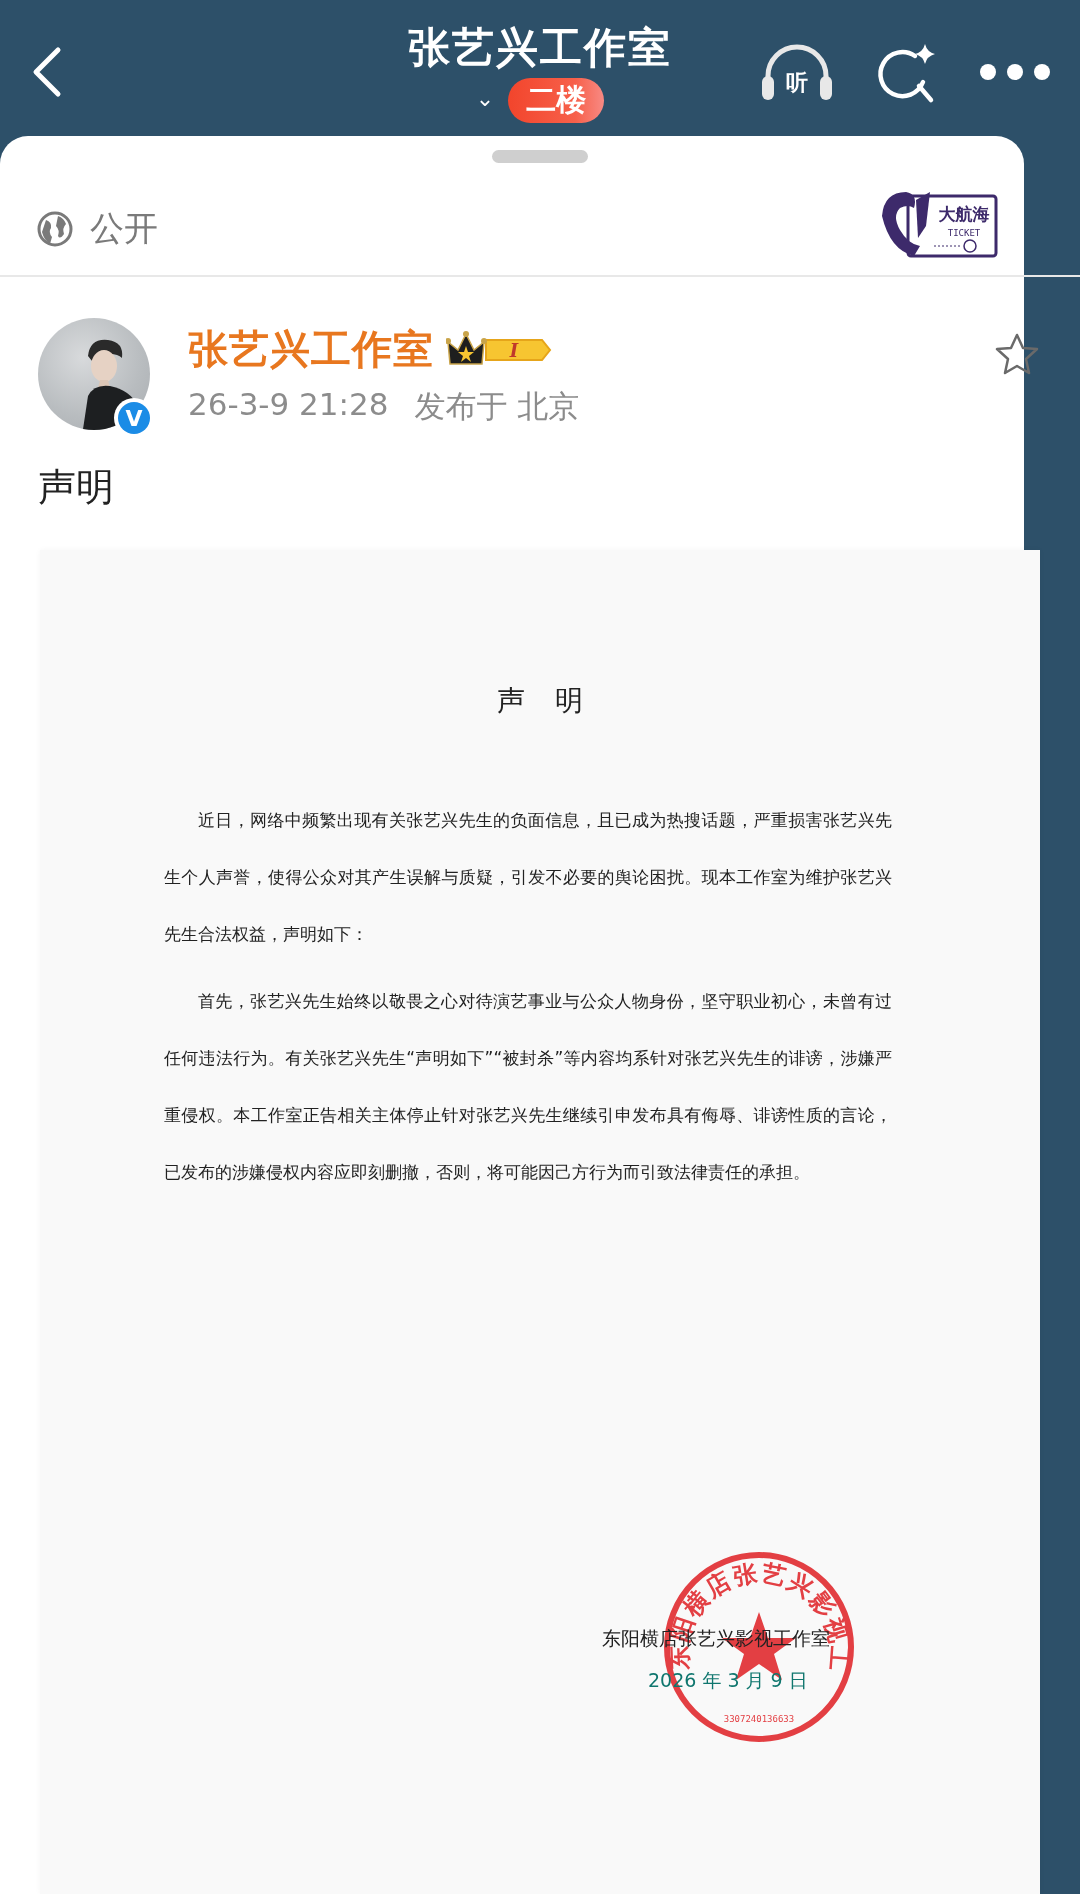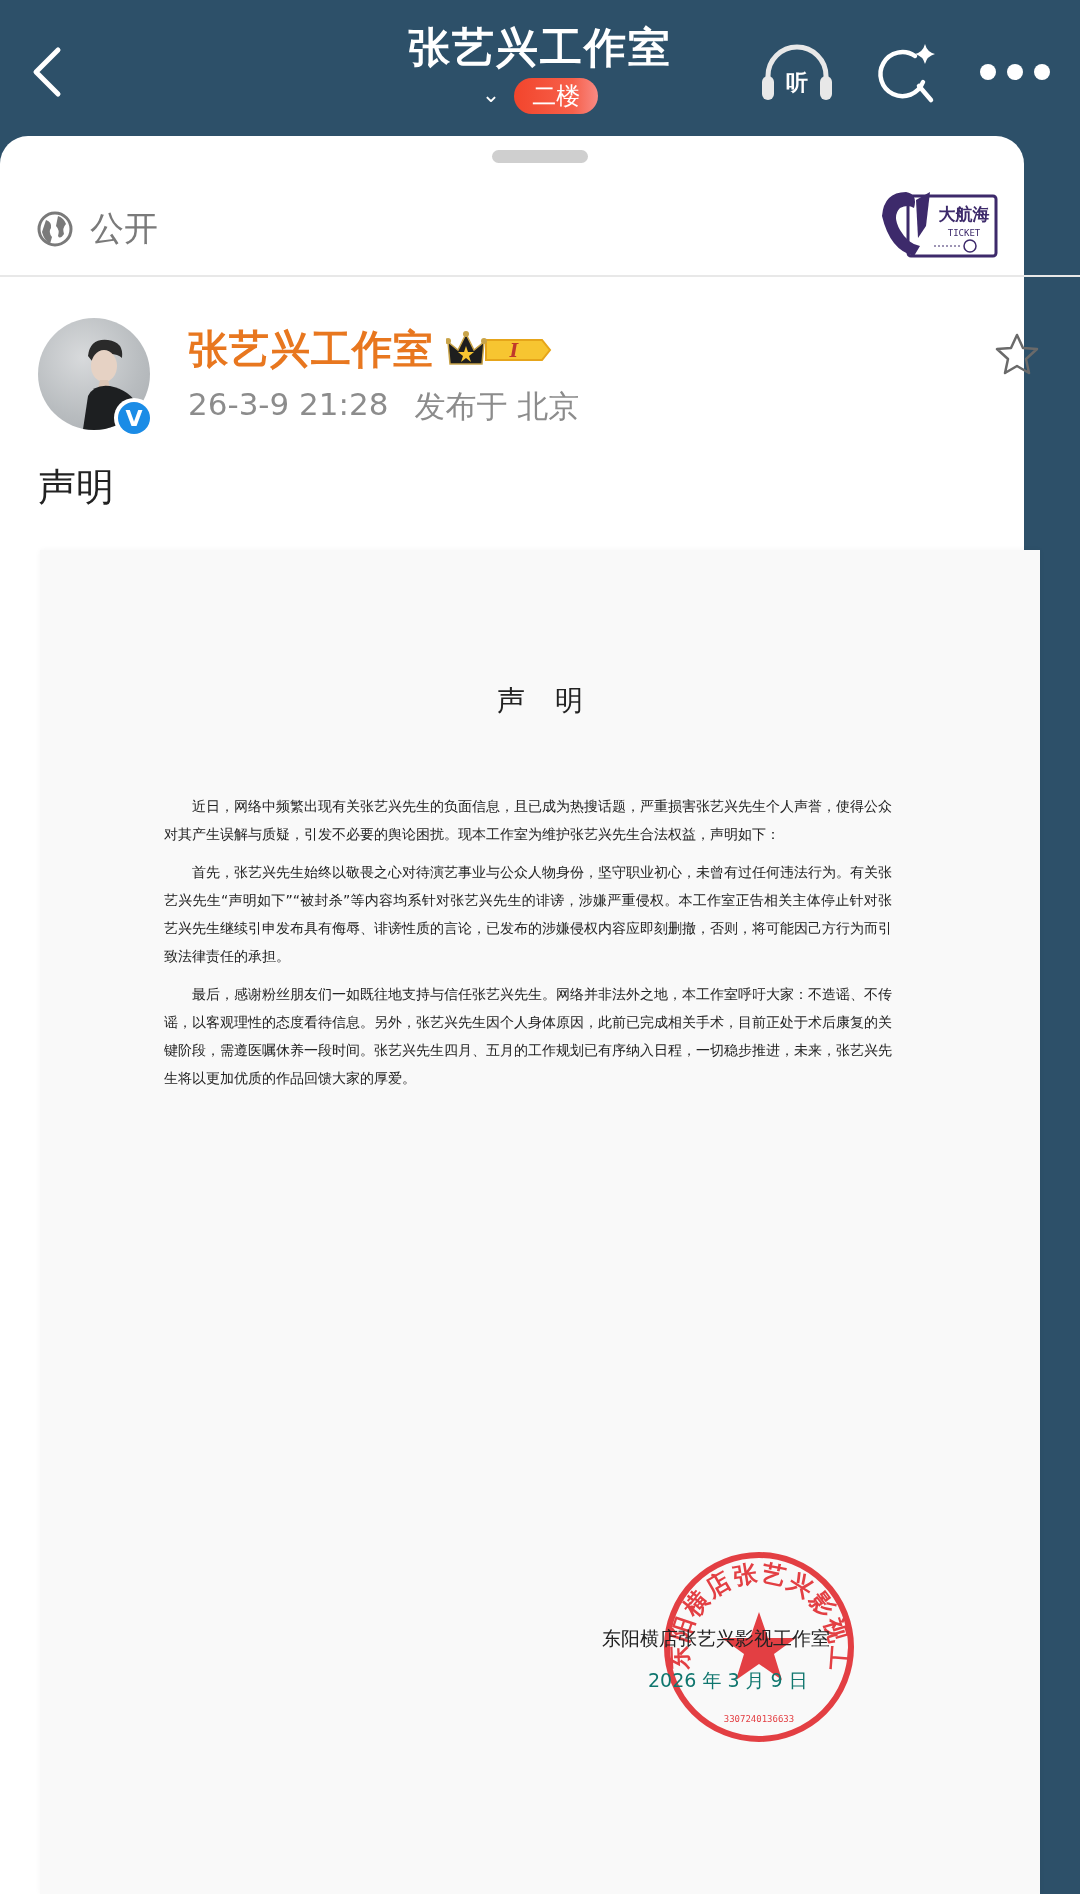--- a/index.html
+++ b/index.html
@@ -4,21 +4,21 @@
 <style>
   * { box-sizing: border-box; margin: 0; padding: 0; }
   html, body { width: 1080px; height: 1894px; overflow: hidden; background: #2d5069; }
   body { font-family: "DejaVu Sans", "Liberation Sans", sans-serif; position: relative; }
 
   .topbar { position: absolute; left: 0; top: 0; width: 1080px; height: 140px; background: #2d5069; }
   .back { position: absolute; left: 28px; top: 44px; width: 40px; height: 56px; }
   .title { position: absolute; left: 0; width: 1080px; top: 20px; text-align: center; color: #fff; font-size: 42px; font-weight: bold; letter-spacing: 2px; }
   .subrow { position: absolute; top: 78px; left: 0; width: 1080px; display: flex; justify-content: center; align-items: center; color: #fff; font-size: 32px; }
   .subrow .chev { font-size: 22px; margin-right: 8px; margin-top: -4px; }
-  .floor-badge { margin-left: 6px; background: linear-gradient(90deg, #f2452c 0%, #f7604a 70%, #f88a84 100%); border-radius: 24px; padding: 2px 18px; font-size: 24px; color: #fff; font-weight: normal; }
+  .floor-badge { margin-left: 6px; background: linear-gradient(90deg, #f2452c 0%, #f7604a 70%, #f88a84 100%); border-radius: 24px; padding: 2px 18px; font-size: 30px; color: #fff; font-weight: bold; }
   .hicon { position: absolute; top: 42px; }
   .listen { left: 760px; width: 74px; height: 62px; }
   .search { left: 875px; width: 62px; height: 62px; }
   .more { left: 980px; top: 64px; width: 70px; height: 16px; display: flex; justify-content: space-between; }
   .more span { width: 16px; height: 16px; border-radius: 50%; background: #fff; }
 
   .sheet { position: absolute; left: 0; top: 136px; width: 1024px; height: 1758px; background: #fff; border-radius: 28px 28px 0 0; }
   .handle { position: absolute; left: 492px; top: 14px; width: 96px; height: 13px; background: #cfcfcf; border-radius: 7px; }
   .vis-row { position: absolute; left: 36px; top: 70px; display: flex; align-items: center; color: #7a7a7a; font-size: 34px; }
   .vis-row svg { width: 38px; height: 38px; margin-right: 16px; }
@@ -31,21 +31,21 @@
   .vbadge span { width: 32px; height: 32px; border-radius: 50%; background: #1b8ce6; color: #fff; font-weight: bold; font-size: 22px; display: flex; align-items: center; justify-content: center; }
   .author { position: absolute; left: 188px; top: 186px; display: flex; align-items: center; }
   .author-name { color: #e8771f; font-size: 40px; font-weight: bold; letter-spacing: 1px; }
   .crown { margin-left: 12px; width: 108px; height: 40px; }
   .meta { position: absolute; left: 188px; top: 250px; color: #8c8c8c; font-size: 31px; display: flex; gap: 26px; }
   .star { position: absolute; left: 994px; top: 196px; width: 46px; height: 44px; }
   .post-title { position: absolute; left: 38px; top: 326px; font-size: 38px; color: #222; }
 
   .doc { position: absolute; left: 40px; top: 414px; width: 1000px; height: 1344px; background: #f9f9f9; box-shadow: 0 0 6px rgba(0,0,0,0.04); }
   .doc-title { position: absolute; left: 0; width: 1000px; top: 132px; text-align: center; font-size: 28px; color: #222; letter-spacing: 30px; padding-left: 30px; font-family: "DejaVu Sans", sans-serif; }
-  .doc-body { position: absolute; left: 124px; top: 242px; width: 728px; font-size: 14px; line-height: 28px; color: #222; text-align: justify; }
+  .doc-body { position: absolute; left: 124px; top: 242px; width: 728px; font-size: 17px; line-height: 57px; color: #222; text-align: justify; }
   .doc-body p { text-indent: 2em; margin-bottom: 10px; }
   .sign { position: absolute; left: 562px; top: 1076px; font-size: 19px; color: #222; white-space: nowrap; }
   .sign-date { position: absolute; left: 608px; top: 1118px; font-size: 19px; color: #0f766e; white-space: nowrap; }
   .seal { position: absolute; left: 622px; top: 1000px; width: 194px; height: 194px; opacity: 0.88; }
 </style>
 </head>
 <body>
 
 <div class="topbar">
   <svg class="back" viewBox="0 0 40 56">
@@ -130,21 +130,20 @@
     <path d="M23,3 L29,16 L43,17 L32,27 L35,41 L23,34 L11,41 L14,27 L3,17 L17,16 Z" fill="none" stroke="#6a6a6a" stroke-width="2.5" stroke-linejoin="round"></path>
   </svg>
 
   <div class="post-title">声明</div>
 
   <div class="doc">
     <div class="doc-title">声明</div>
     <div class="doc-body">
       <p>近日，网络中频繁出现有关张艺兴先生的负面信息，且已成为热搜话题，严重损害张艺兴先生个人声誉，使得公众对其产生误解与质疑，引发不必要的舆论困扰。现本工作室为维护张艺兴先生合法权益，声明如下：</p>
       <p>首先，张艺兴先生始终以敬畏之心对待演艺事业与公众人物身份，坚守职业初心，未曾有过任何违法行为。有关张艺兴先生“声明如下”“被封杀”等内容均系针对张艺兴先生的诽谤，涉嫌严重侵权。本工作室正告相关主体停止针对张艺兴先生继续引申发布具有侮辱、诽谤性质的言论，已发布的涉嫌侵权内容应即刻删撤，否则，将可能因己方行为而引致法律责任的承担。</p>
-      <p>最后，感谢粉丝朋友们一如既往地支持与信任张艺兴先生。网络并非法外之地，本工作室呼吁大家：不造谣、不传谣，以客观理性的态度看待信息。另外，张艺兴先生因个人身体原因，此前已完成相关手术，目前正处于术后康复的关键阶段，需遵医嘱休养一段时间。张艺兴先生四月、五月的工作规划已有序纳入日程，一切稳步推进，未来，张艺兴先生将以更加优质的作品回馈大家的厚爱。</p>
     </div>
 
     <svg class="seal" viewBox="0 0 194 194">
       <defs>
         <path id="sealArc" d="M30,130 A72,72 0 1 1 164,130"></path>
       </defs>
       <circle cx="97" cy="97" r="92" fill="none" stroke="#e0262b" stroke-width="6"></circle>
       <text font-size="24" fill="#e0262b" font-family="DejaVu Sans, sans-serif" font-weight="bold" letter-spacing="2">
         <textPath href="#sealArc" startOffset="4%">东阳横店张艺兴影视工作室</textPath>
       </text>

